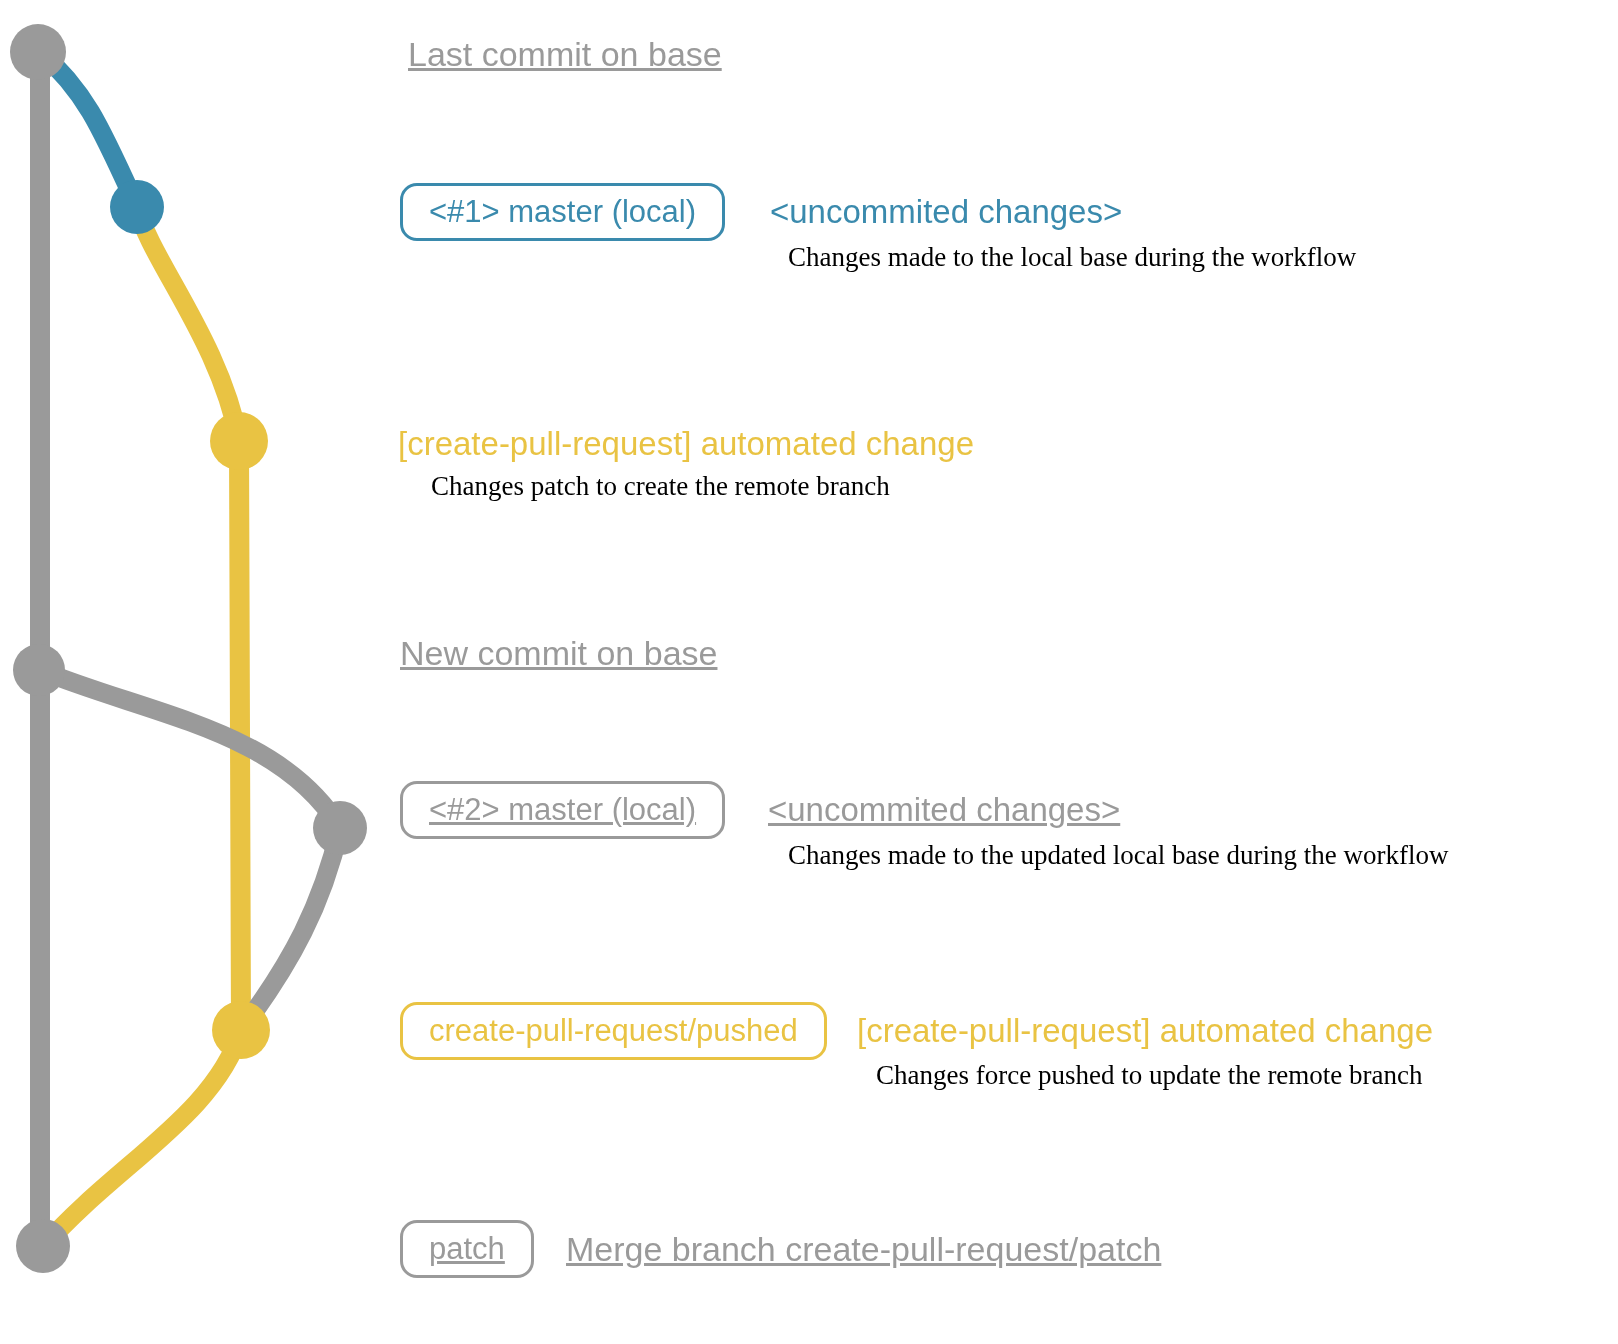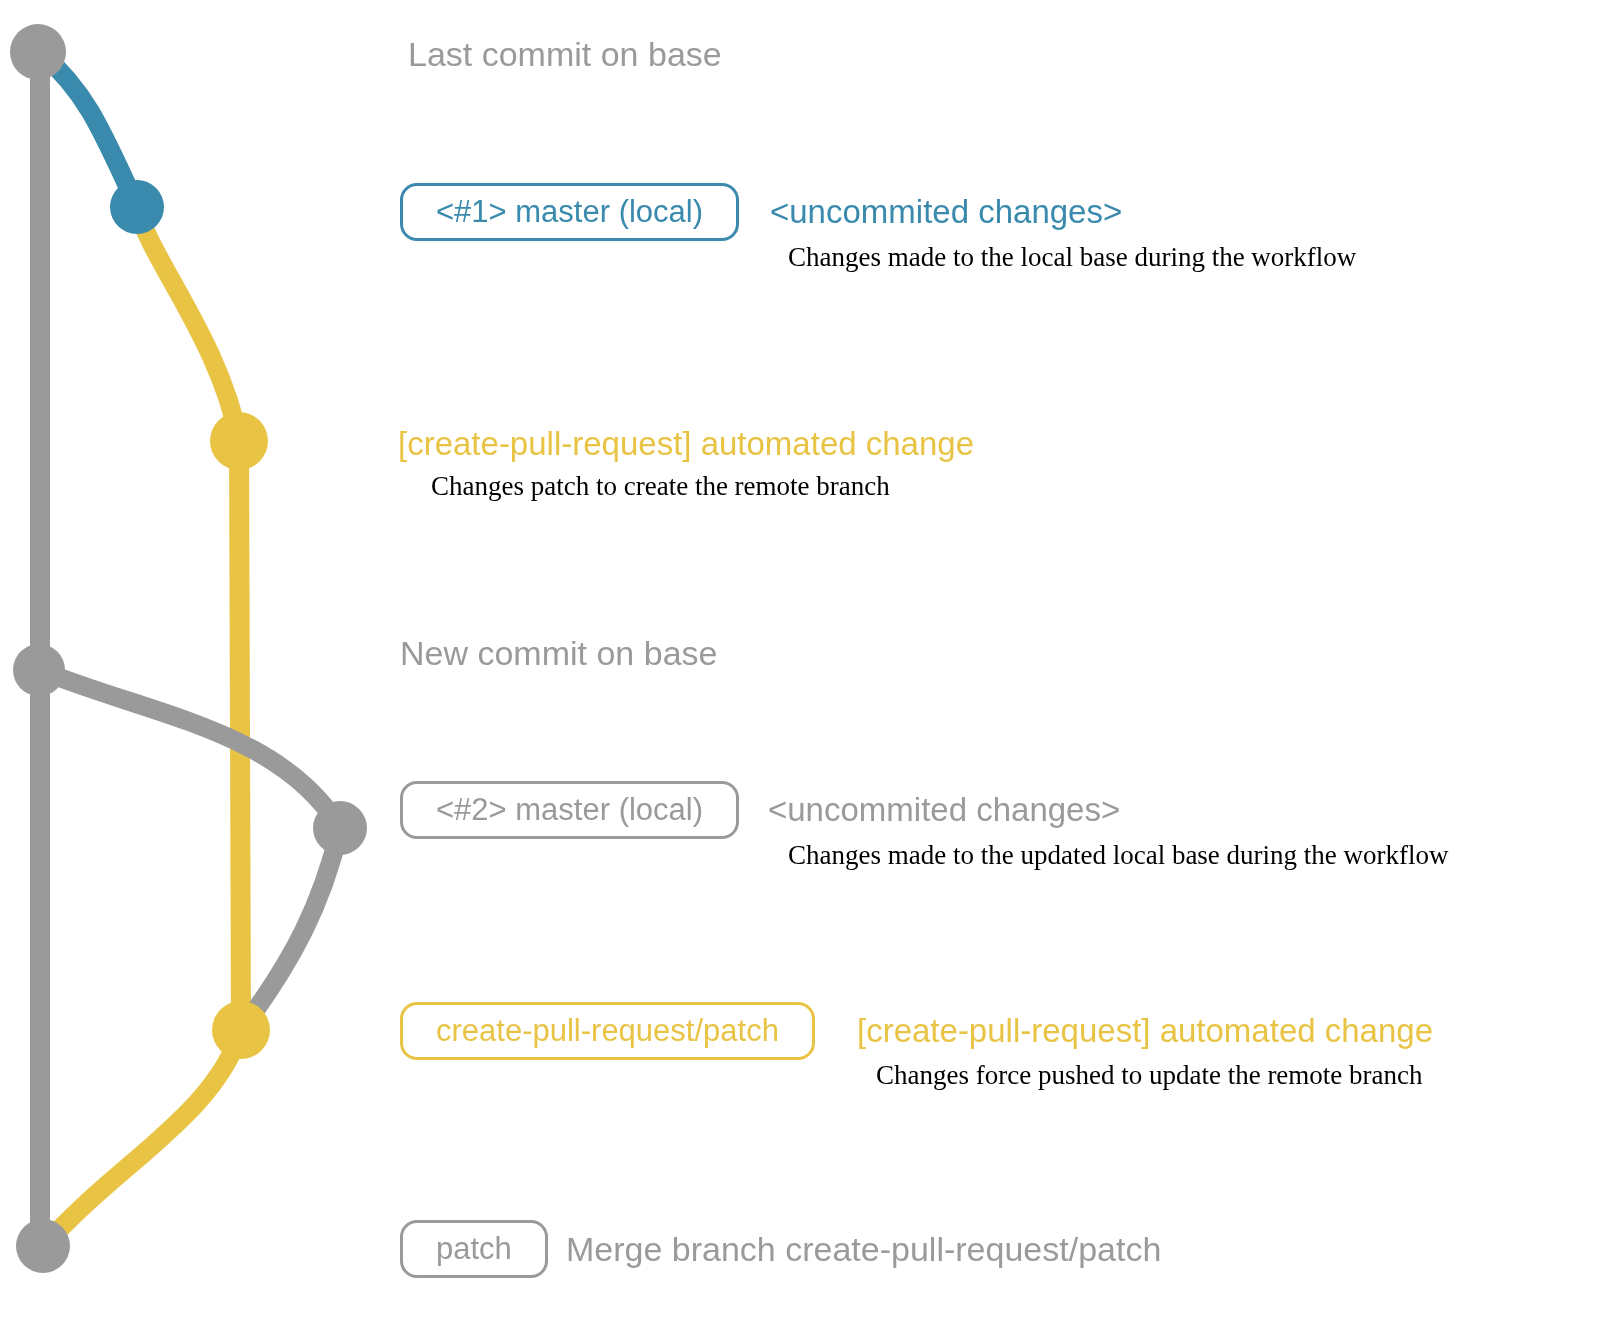--- a/index.html
+++ b/index.html
@@ -20,25 +20,25 @@
   .lbl { position:absolute; white-space:nowrap; }
   .sans-big { font-size:34px; line-height:40px; }
   .title { font-size:33px; line-height:40px;text-align:center; }
   .serif {
     font-family:"Liberation Serif", serif;
     font-size:27px; line-height:33px; color:var(--text_dark);
   }
   .badge {
     position:absolute; white-space:nowrap;
     font-size:31px; line-height:36px;
-    padding:8px 33px;
+    padding:8px 26px;
     border:3px solid currentColor;
     border-radius:17px;
   }
-  .c-gray { color:var(--gray); }
+  .c-gray { color:var(--gray);text-decoration:underline; }
   .c-blue { color:var(--blue); }
   .c-yellow { color:var(--yellow); }
 </style>
 </head>
 <body>
 
 <div class="stage">
 
   <svg class="graph" width="1618" height="1344" viewBox="0 0 1618 1344">
     <path class="e y" stroke-width="20" d="M 239 441 L 241 1030"></path>
@@ -66,20 +66,20 @@
 
   <div class="lbl title c-yellow" style="left:398px; top:424px;">[create-pull-request] automated change</div>
   <div class="lbl serif" style="left:431px; top:470px;">Changes patch to create the remote branch</div>
 
   <div class="lbl sans-big c-gray" style="left:400px; top:633px;">New commit on base</div>
 
   <div class="badge c-gray" style="left:400px; top:781px;">&lt;#2&gt; master (local)</div>
   <div class="lbl title c-gray" style="left:768px; top:790px;">&lt;uncommited changes&gt;</div>
   <div class="lbl serif" style="left:788px; top:839px;">Changes made to the updated local base during the workflow</div>
 
-  <div class="badge c-yellow" style="left:400px; top:1002px;">create-pull-request/patch</div>
+  <div class="badge c-yellow" style="left:400px; top:1002px;">create-pull-request/pushed</div>
   <div class="lbl title c-yellow" style="left:857px; top:1011px;">[create-pull-request] automated change</div>
   <div class="lbl serif" style="left:876px; top:1059px;">Changes force pushed to update the remote branch</div>
 
   <div class="badge c-gray" style="left:400px; top:1220px;">patch</div>
   <div class="lbl sans-big c-gray" style="left:566px; top:1229px;">Merge branch create-pull-request/patch</div>
 
 </div>
 
 </body></html>

